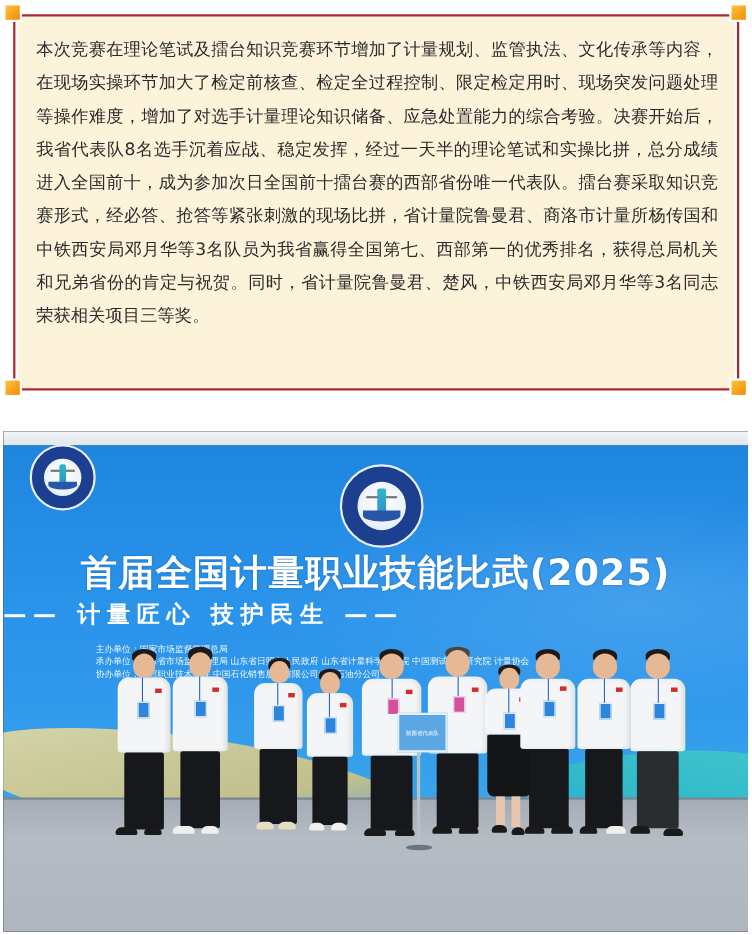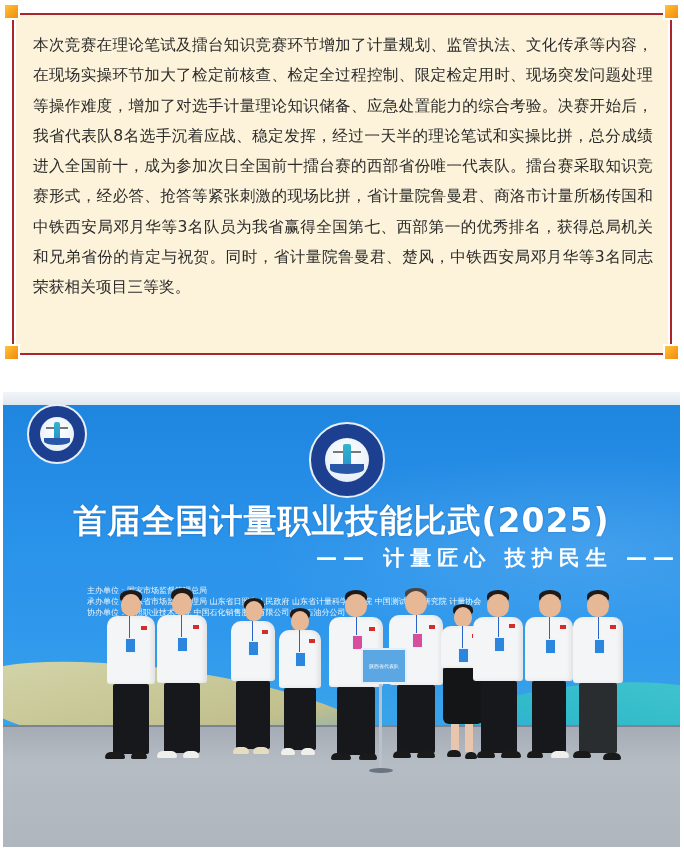--- a/index.html
+++ b/index.html
@@ -34,21 +34,21 @@
 
   .logo { position: absolute; border-radius: 50%; background: #1d3f8f; border: 2px solid #e8eef8; box-sizing: border-box; display: flex; align-items: center; justify-content: center; }
   .logo-inner { width: 62%; height: 62%; border-radius: 50%; background: radial-gradient(circle at 50% 40%, #ffffff 0%, #e9f1f8 70%, #cfdcea 100%); position: relative; overflow: hidden; }
   .logo-ship { position: absolute; left: 12%; bottom: 18%; width: 76%; height: 22%; background: #2757a6; border-radius: 0 0 60% 60%; }
   .logo-sail { position: absolute; left: 42%; top: 14%; width: 16%; height: 56%; background: linear-gradient(#31b6c9, #2b8fd0); border-radius: 2px; }
   .logo-bar { position: absolute; left: 18%; top: 30%; width: 64%; height: 2px; background: #777; }
   .logo.left { left: 24px; top: 12px; width: 60px; height: 60px; }
   .logo.center { left: 306px; top: 30px; width: 76px; height: 76px; }
 
   .banner-title { position: absolute; left: 0; top: 107px; width: 100%; text-align: center; color: #ffffff; font-size: 33px; font-weight: bold; letter-spacing: 1px; font-family: "DejaVu Sans", sans-serif; text-shadow: 0 0 2px rgba(0,40,110,0.35); }
-  .banner-slogan { position: absolute; left: 0; top: 152px; width: 100%; text-align: right; color: #ffffff; font-size: 21px; font-weight: bold; letter-spacing: 6px; }
+  .banner-slogan { position: absolute; left: 0; top: 152px; width: 100%; text-align: left; color: #ffffff; font-size: 21px; font-weight: bold; letter-spacing: 6px; }
   .sponsors { position: absolute; left: 84px; top: 193px; width: 580px; color: #ffffff; font-size: 8px; line-height: 11px; opacity: 0.9; }
   .sponsors div { white-space: nowrap; }
 
   
   .person { position: absolute; }
   .head { position: absolute; border-radius: 50% 50% 45% 45%; background: #e7b896; }
   .hair { position: absolute; border-radius: 50% 50% 30% 30%; background: #1f1a18; }
   .shirt { position: absolute; background: #f4f5f7; border-radius: 10px 10px 3px 3px; box-shadow: inset -3px 0 4px rgba(0,0,0,0.08); }
   .lanyard { position: absolute; width: 1px; background: #2b63c8; }
   .badge { position: absolute; width: 9px; height: 13px; background: #2d86dd; border: 1px solid #e9f2ff; }

